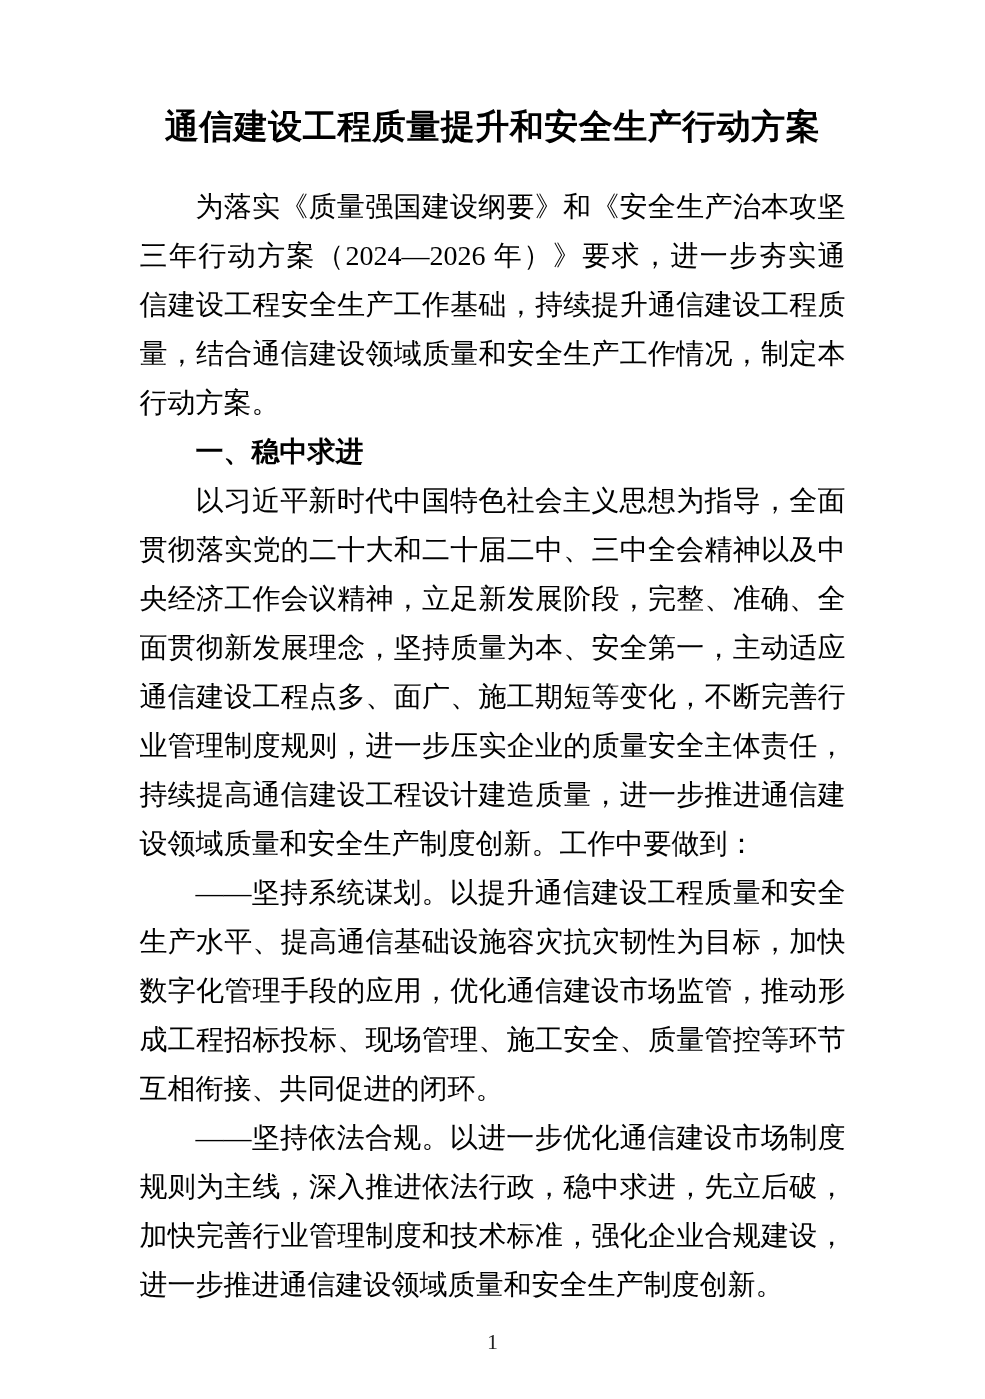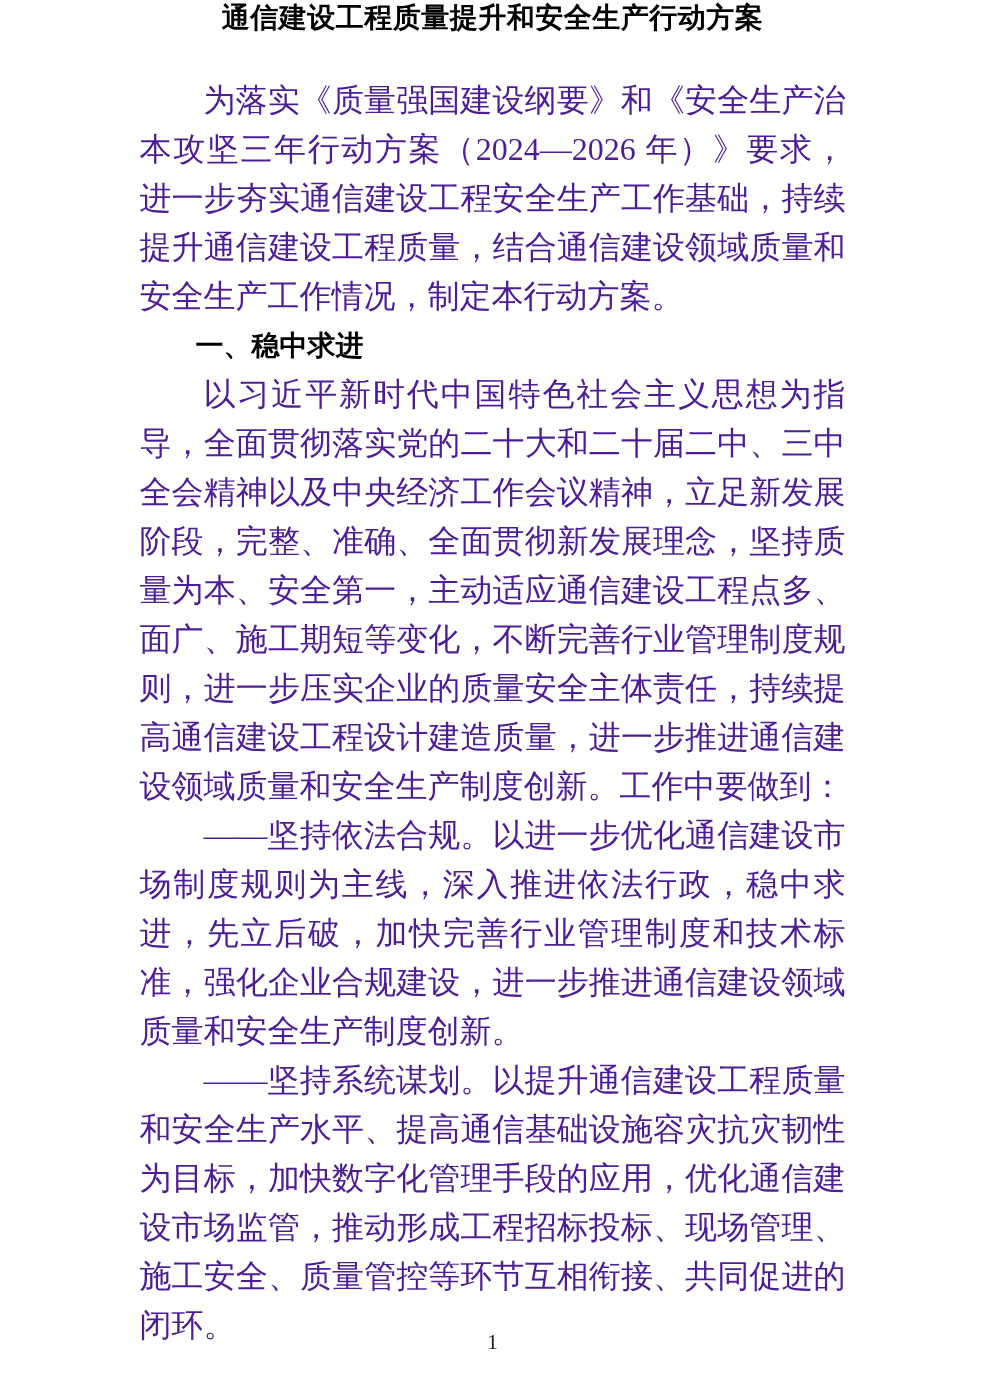--- a/index.html
+++ b/index.html
@@ -8,46 +8,47 @@
     position: relative;
     width: 985px;
     height: 1399px;
     margin: 0 auto;
     background: #ffffff;
     color: #000000;
     font-family: "Liberation Serif", "DejaVu Serif", serif;
     overflow: hidden;
   }
   .doc-title {
+    padding-top: 106px;
     text-align: center;
-    font-size: 28px;
+    font-size: 34px;
     line-height: 40px;
     font-weight: bold;
     letter-spacing: 0.5px;
-    font-family: Liberation Mono, monospace;
+    font-family: Liberation Sans, sans-serif;
   }
   .doc-subtitle {
     margin-top: 16px;
     text-align: center;
     font-size: 30px;
     line-height: 38px;
     font-weight: bold;
     font-family: "Liberation Serif", "DejaVu Serif", serif;
   }
   .content {
     width: 706px;
     margin: 36px auto 0 auto;
   }
   .para {
-    font-size: 32px;
+    font-size: 28px;
     line-height: 49px;
     text-align: justify;
     text-justify: inter-character;
     text-indent: 2em;
-    color: #4c1d95;
+    color: #000000;
     font-weight: normal;
   }
   .section-heading {
     font-family: "Liberation Sans", "DejaVu Sans", sans-serif;
     font-weight: bold;
     font-size: 28px;
     line-height: 49px;
     text-indent: 2em;
     color: #000000;
   }
@@ -71,21 +72,21 @@
 
 
   <div class="content">
 
     <p class="para">为落实《质量强国建设纲要》和《安全生产治本攻坚三年行动方案（2024—2026 年）》要求，进一步夯实通信建设工程安全生产工作基础，持续提升通信建设工程质量，结合通信建设领域质量和安全生产工作情况，制定本行动方案。</p>
 
     <p class="section-heading">一、稳中求进</p>
 
     <p class="para">以习近平新时代中国特色社会主义思想为指导，全面贯彻落实党的二十大和二十届二中、三中全会精神以及中央经济工作会议精神，立足新发展阶段，完整、准确、全面贯彻新发展理念，坚持质量为本、安全第一，主动适应通信建设工程点多、面广、施工期短等变化，不断完善行业管理制度规则，进一步压实企业的质量安全主体责任，持续提高通信建设工程设计建造质量，进一步推进通信建设领域质量和安全生产制度创新。工作中要做到：</p>
 
+    <p class="para">——坚持系统谋划。以提升通信建设工程质量和安全生产水平、提高通信基础设施容灾抗灾韧性为目标，加快数字化管理手段的应用，优化通信建设市场监管，推动形成工程招标投标、现场管理、施工安全、质量管控等环节互相衔接、共同促进的闭环。</p>
+
     <p class="para">——坚持依法合规。以进一步优化通信建设市场制度规则为主线，深入推进依法行政，稳中求进，先立后破，加快完善行业管理制度和技术标准，强化企业合规建设，进一步推进通信建设领域质量和安全生产制度创新。</p>
-
-    <p class="para">——坚持系统谋划。以提升通信建设工程质量和安全生产水平、提高通信基础设施容灾抗灾韧性为目标，加快数字化管理手段的应用，优化通信建设市场监管，推动形成工程招标投标、现场管理、施工安全、质量管控等环节互相衔接、共同促进的闭环。</p>
 
   </div>
 
   <div class="page-number">1</div>
 
 </div>
 
 </body></html>

